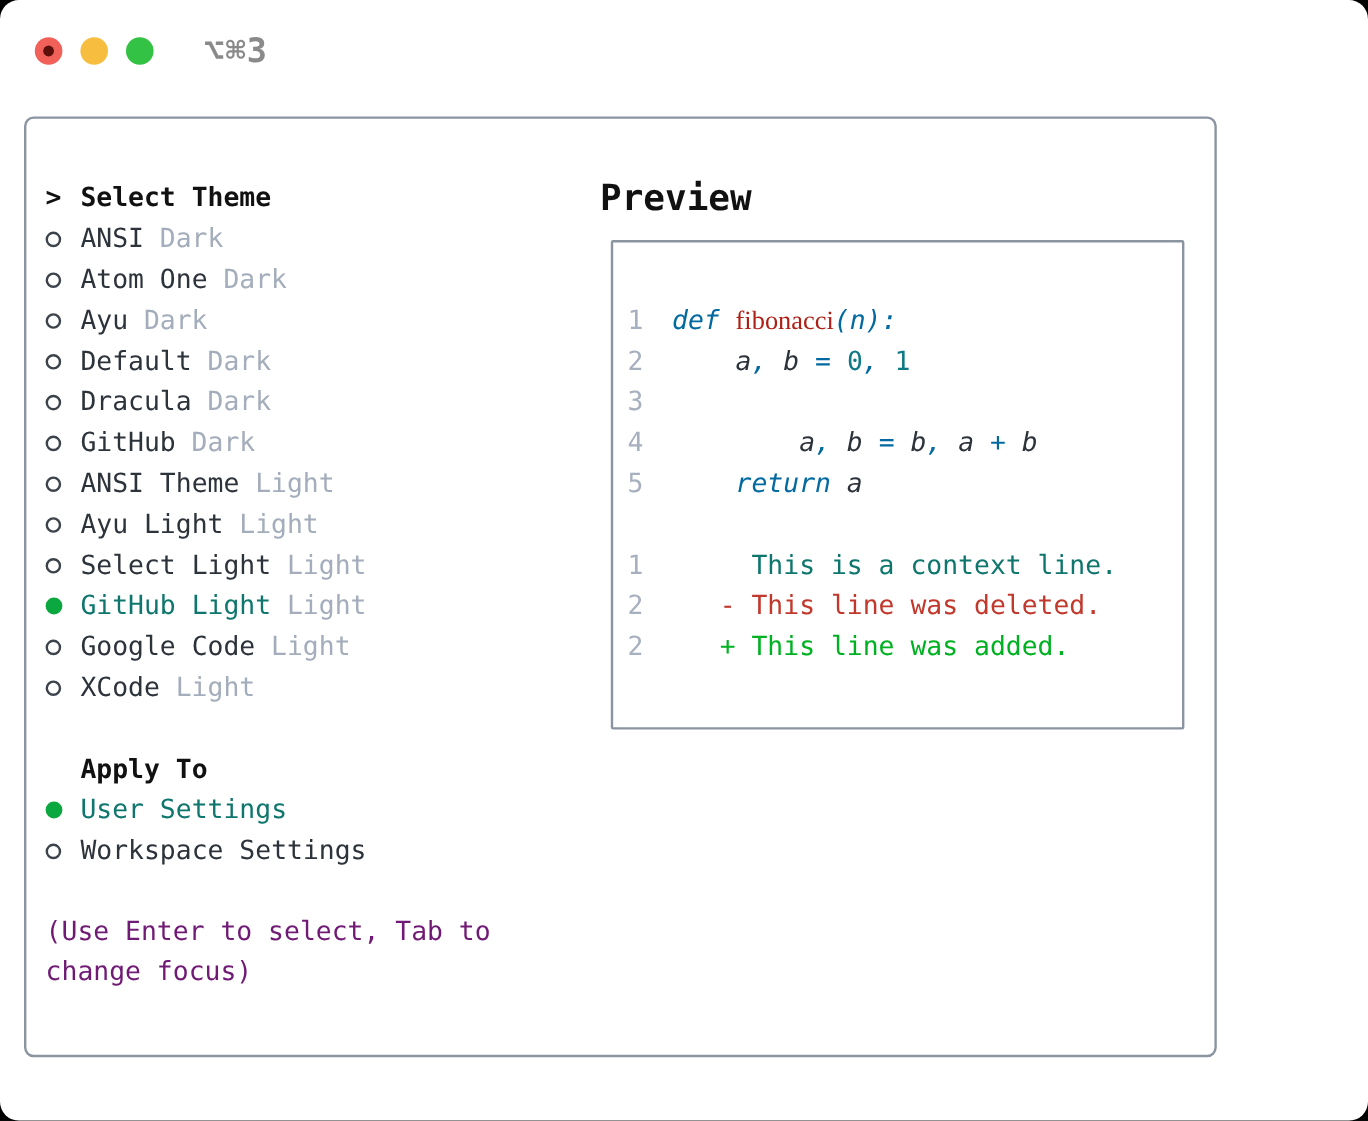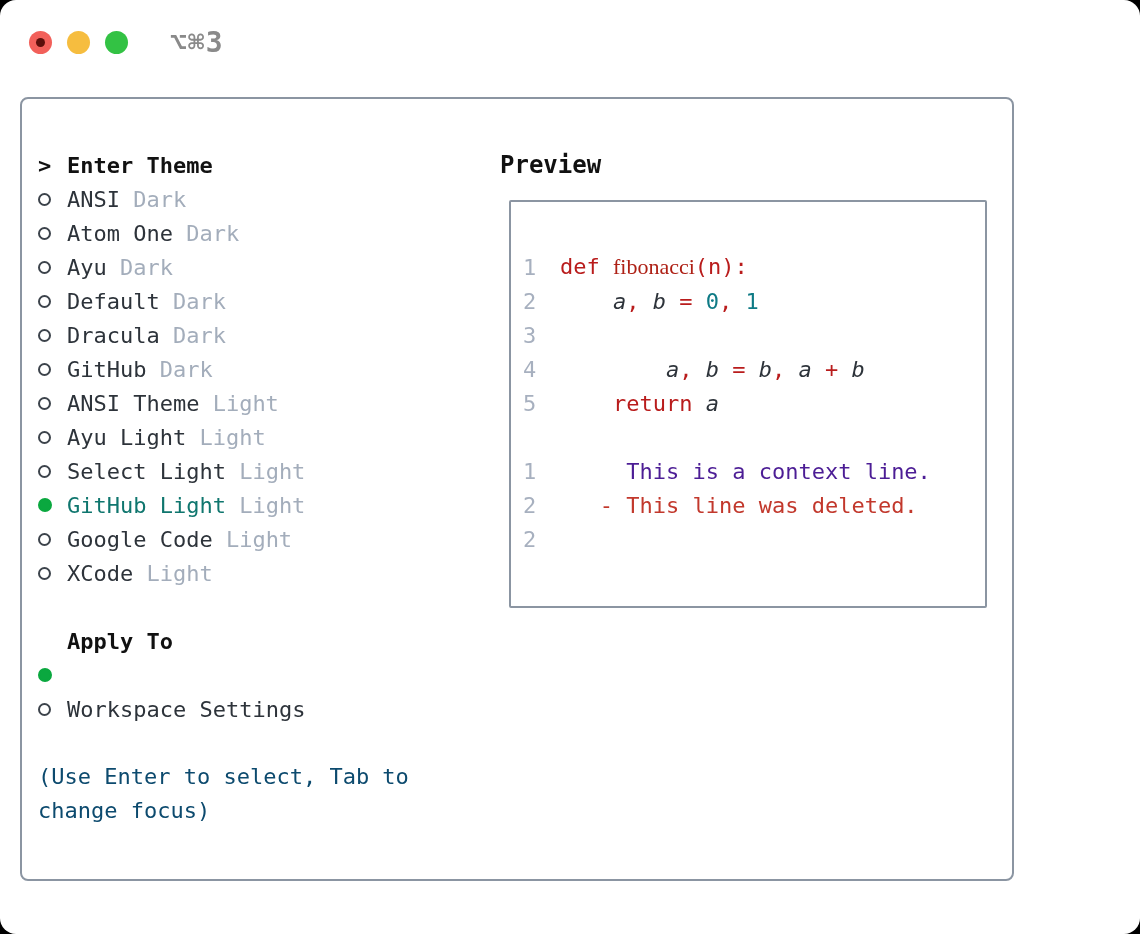--- a/index.html
+++ b/index.html
@@ -32,58 +32,58 @@
   .row{display:flex;align-items:center;height:34px;white-space:pre;}
   .bullet-col{width:29px;display:flex;align-items:center;flex:none;}
   .radio{width:13px;height:13px;border:2px solid #3c434b;border-radius:50%;box-sizing:border-box;}
   .radio.sel{background:#0aa83f;border-color:#0aa83f;width:14px;height:14px;}
   .marker{font-weight:bold;color:#111;}
   .hdr{font-weight:bold;color:#111;}
   .name{color:#2d333a;text-align:right;}
   .name.sel{color:#0f766e;}
   .variant{color:#a3adbb;margin-left:13.2px;}
   .gap{height:34px;}
-  .hint{color:#0c4a6e;line-height:34px;width:420px;white-space:normal;}
+  .hint{color:#701a75;line-height:34px;width:420px;white-space:normal;}
   
   .preview-title{position:absolute;left:500px;top:148px;height:34px;display:flex;align-items:center;
-    font-size:24px;font-weight:bold;color:#111;}
+    font-size:30px;font-weight:bold;color:#111;}
   .preview-box{
     position:absolute;left:509px;top:200px;width:478px;height:408px;box-sizing:border-box;
     border:2px solid #8b95a2;border-radius:2px;background:#fff;
     padding-top:48px;padding-left:12px;overflow:hidden;
   }
   .code-row{display:flex;height:34px;align-items:center;font-size:22px;white-space:pre;}
   .ln{width:37px;flex:none;color:#a7b0bf;}
-  .seg-plain{color:#b91c1c;}
+  .seg-plain{color:#0369a1;font-style:italic;}
   .seg-function{color:#ae2015;font-family:Liberation Serif, serif;}
   .seg-number{color:#0e7a85;}
   .seg-builtin{color:#2c9ac0;}
   .seg-variable{color:#2d333a;font-style:italic;}
-  .seg-context{color:#4c1d95;margin-top:48px;}
+  .seg-context{color:#0f766e;margin-top:48px;}
   .seg-deleted{color:#c2382c;}
   .seg-added{color:#00b222;}
 </style>
 </head>
 <body>
 
 <div class="window">
 
   <div class="titlebar">
     <div class="light red"></div>
     <div class="light yellow"></div>
     <div class="light green"></div>
     <div class="shortcut">⌥⌘3</div>
   </div>
 
   <div class="panel"></div>
 
   <div class="left-col">
     <div class="row">
       <span class="bullet-col"><span class="marker">&gt;</span></span>
-      <span class="hdr">Enter Theme</span>
+      <span class="hdr">Select Theme</span>
     </div>
     <div id="theme-list">
         <div class="row"><span class="bullet-col"><span class="radio"></span></span><span class="name">ANSI</span><span class="variant">Dark</span></div>
         <div class="row"><span class="bullet-col"><span class="radio"></span></span><span class="name">Atom One</span><span class="variant">Dark</span></div>
         <div class="row"><span class="bullet-col"><span class="radio"></span></span><span class="name">Ayu</span><span class="variant">Dark</span></div>
         <div class="row"><span class="bullet-col"><span class="radio"></span></span><span class="name">Default</span><span class="variant">Dark</span></div>
         <div class="row"><span class="bullet-col"><span class="radio"></span></span><span class="name">Dracula</span><span class="variant">Dark</span></div>
         <div class="row"><span class="bullet-col"><span class="radio"></span></span><span class="name">GitHub</span><span class="variant">Dark</span></div>
         <div class="row"><span class="bullet-col"><span class="radio"></span></span><span class="name">ANSI Theme</span><span class="variant">Light</span></div>
         <div class="row"><span class="bullet-col"><span class="radio"></span></span><span class="name">Ayu Light</span><span class="variant">Light</span></div>
@@ -91,36 +91,36 @@
         <div class="row"><span class="bullet-col"><span class="radio sel"></span></span><span class="name sel">GitHub Light</span><span class="variant">Light</span></div>
         <div class="row"><span class="bullet-col"><span class="radio"></span></span><span class="name">Google Code</span><span class="variant">Light</span></div>
         <div class="row"><span class="bullet-col"><span class="radio"></span></span><span class="name">XCode</span><span class="variant">Light</span></div>
       </div>
     <div class="gap"></div>
     <div class="row">
       <span class="bullet-col"></span>
       <span class="hdr">Apply To</span>
     </div>
     <div id="apply-list">
-        <div class="row"><span class="bullet-col"><span class="radio sel"></span></span></div>
+        <div class="row"><span class="bullet-col"><span class="radio sel"></span></span><span class="name sel">User Settings</span></div>
         <div class="row"><span class="bullet-col"><span class="radio"></span></span><span class="name">Workspace Settings</span></div>
       </div>
     <div class="gap"></div>
     <div class="hint">(Use Enter to select, Tab to change focus)</div>
   </div>
 
   <div class="preview-title">Preview</div>
 
   <div class="preview-box">
     <div id="code-lines">
         <div class="code-row"><span class="ln">1</span><span><span class="seg-plain">def </span><span class="seg-function">fibonacci</span><span class="seg-plain">(n):</span></span></div>
         <div class="code-row"><span class="ln">2</span><span><span class="seg-plain">    </span><span class="seg-variable">a</span><span class="seg-plain">, </span><span class="seg-variable">b</span><span class="seg-plain"> = </span><span class="seg-number">0</span><span class="seg-plain">, </span><span class="seg-number">1</span></span></div>
         <div class="code-row"><span class="ln">3</span></div>
         <div class="code-row"><span class="ln">4</span><span><span class="seg-plain">        </span><span class="seg-variable">a</span><span class="seg-plain">, </span><span class="seg-variable">b</span><span class="seg-plain"> = </span><span class="seg-variable">b</span><span class="seg-plain">, </span><span class="seg-variable">a</span><span class="seg-plain"> + </span><span class="seg-variable">b</span></span></div>
         <div class="code-row"><span class="ln">5</span><span><span class="seg-plain">    return </span><span class="seg-variable">a</span></span></div>
         <div class="code-row"><span class="ln"></span><span></span></div>
         <div class="code-row"><span class="ln">1</span><span><span class="seg-context">     This is a context line.</span></span></div>
         <div class="code-row"><span class="ln">2</span><span><span class="seg-deleted">   - This line was deleted.</span></span></div>
-        <div class="code-row"><span class="ln">2</span></div>
+        <div class="code-row"><span class="ln">2</span><span><span class="seg-added">   + This line was added.</span></span></div>
       </div>
   </div>
 
 </div>
 
 </body></html>

